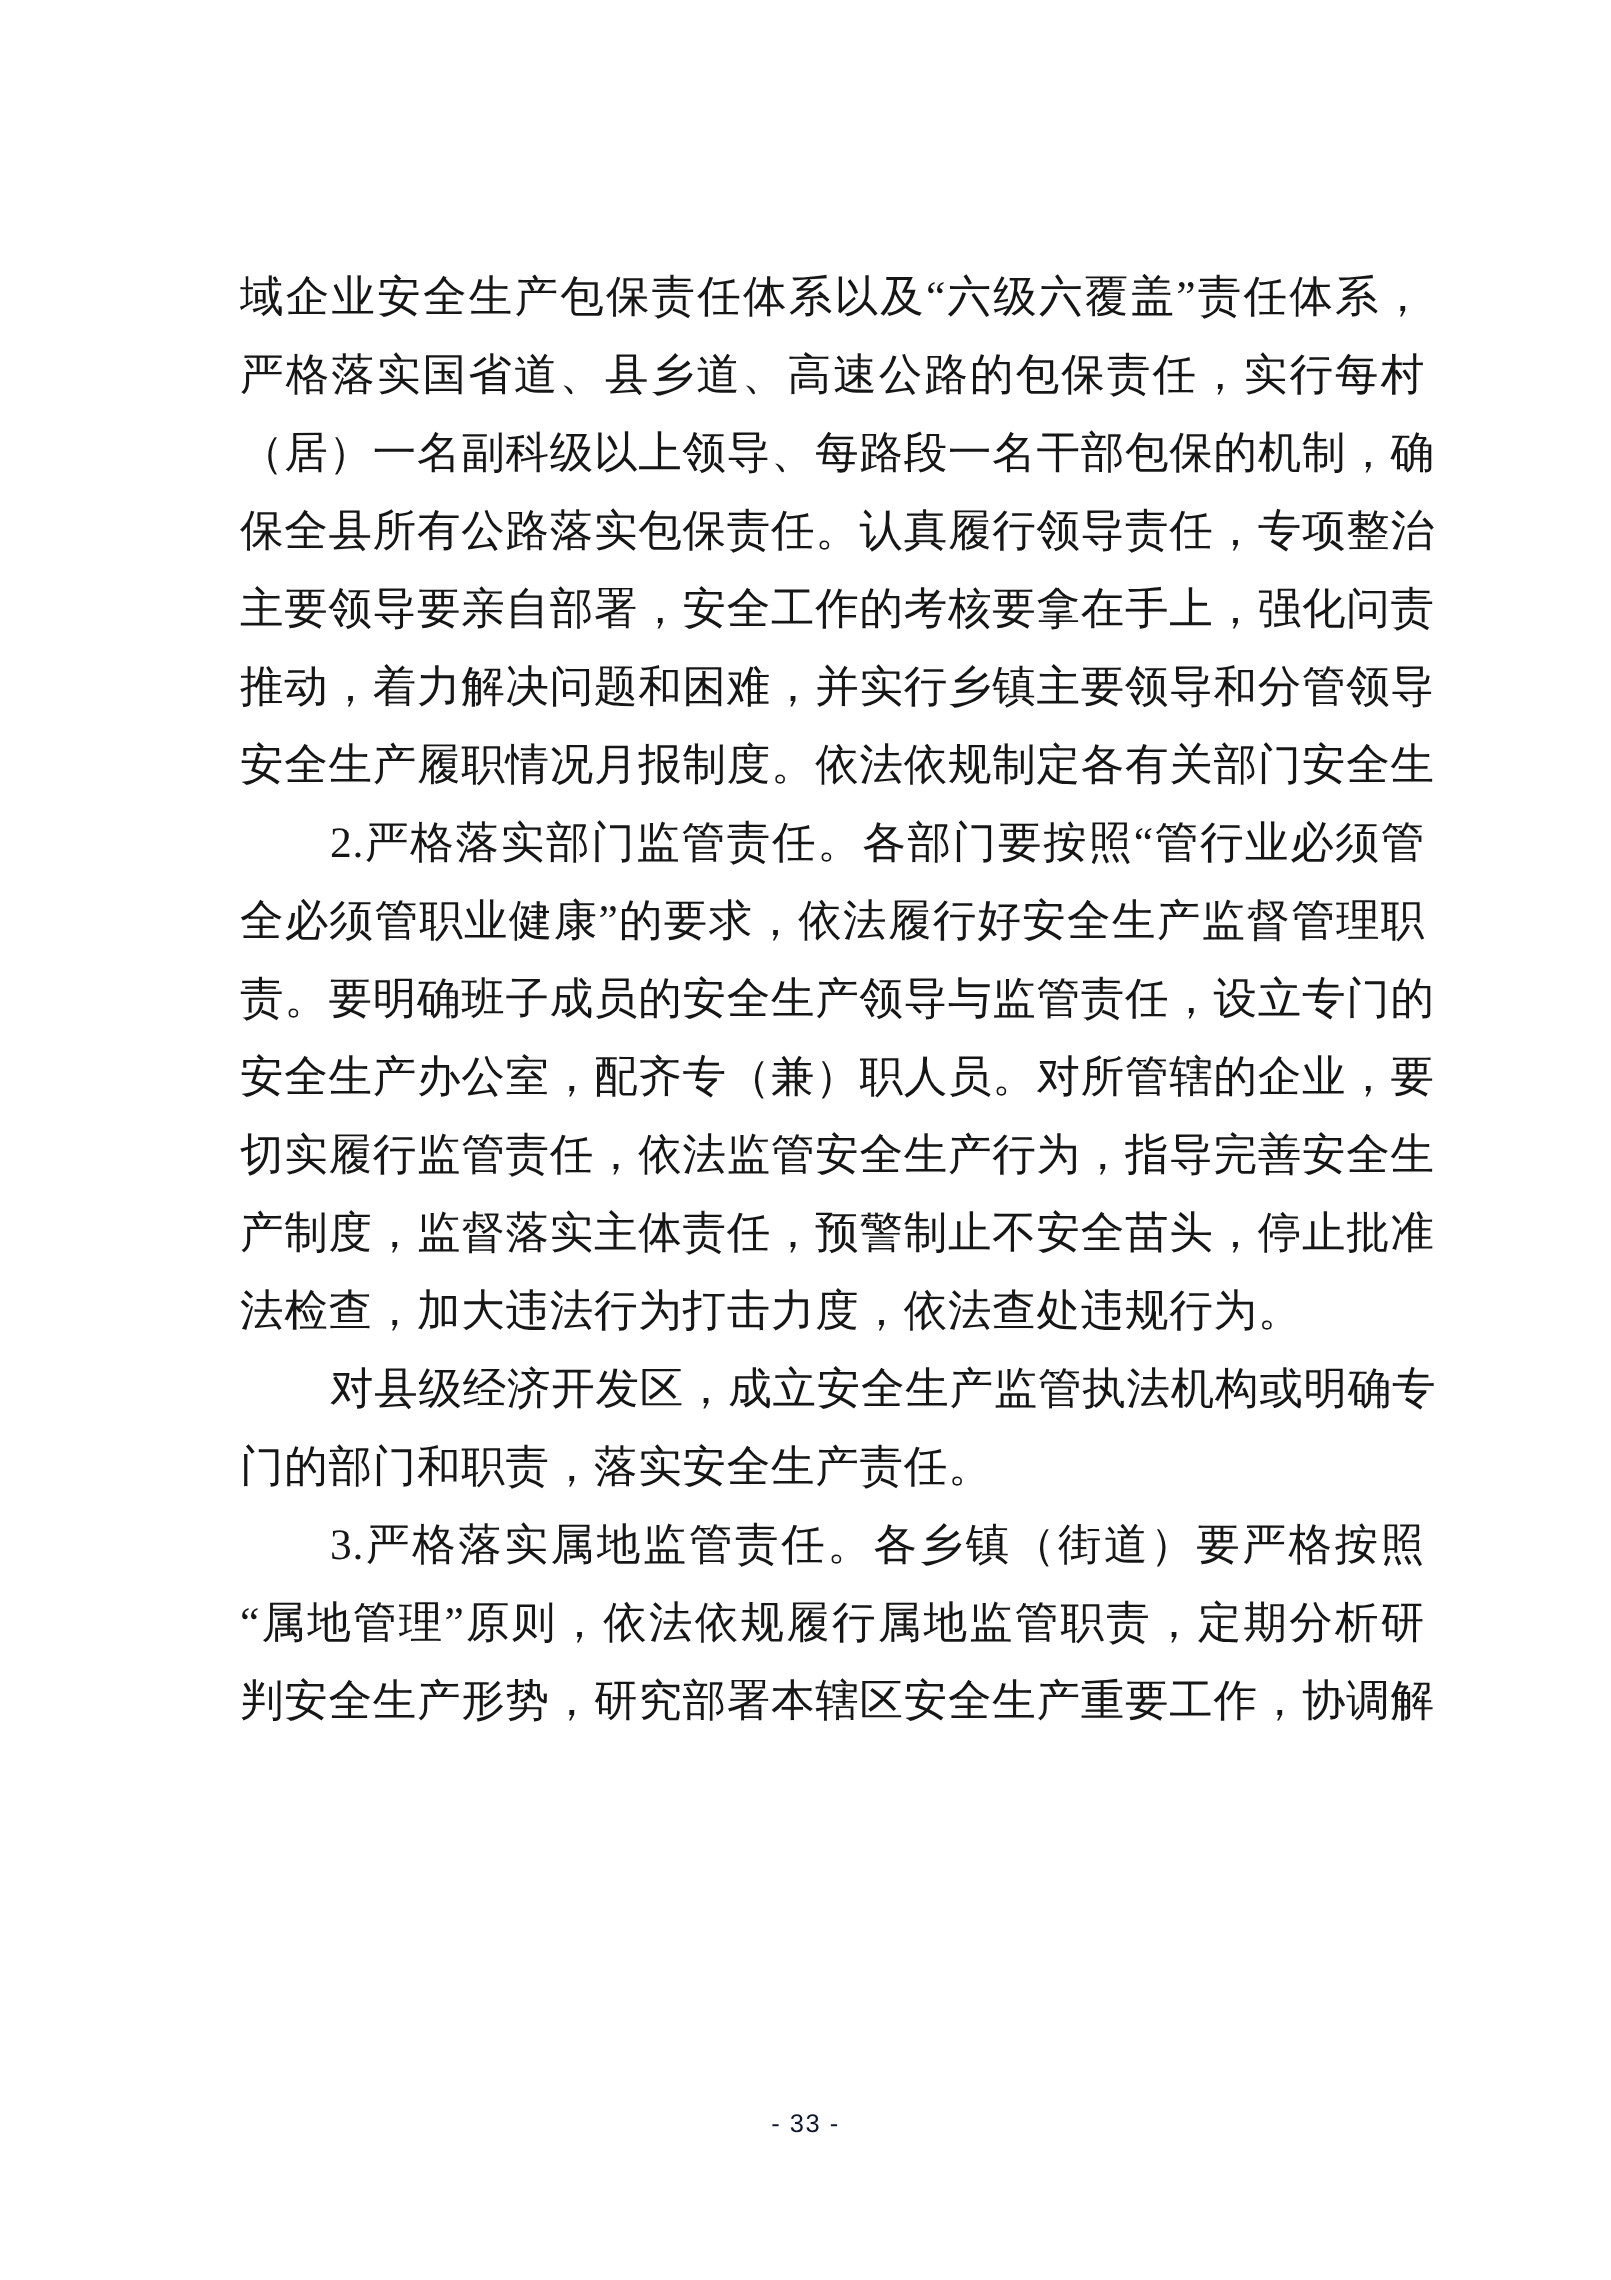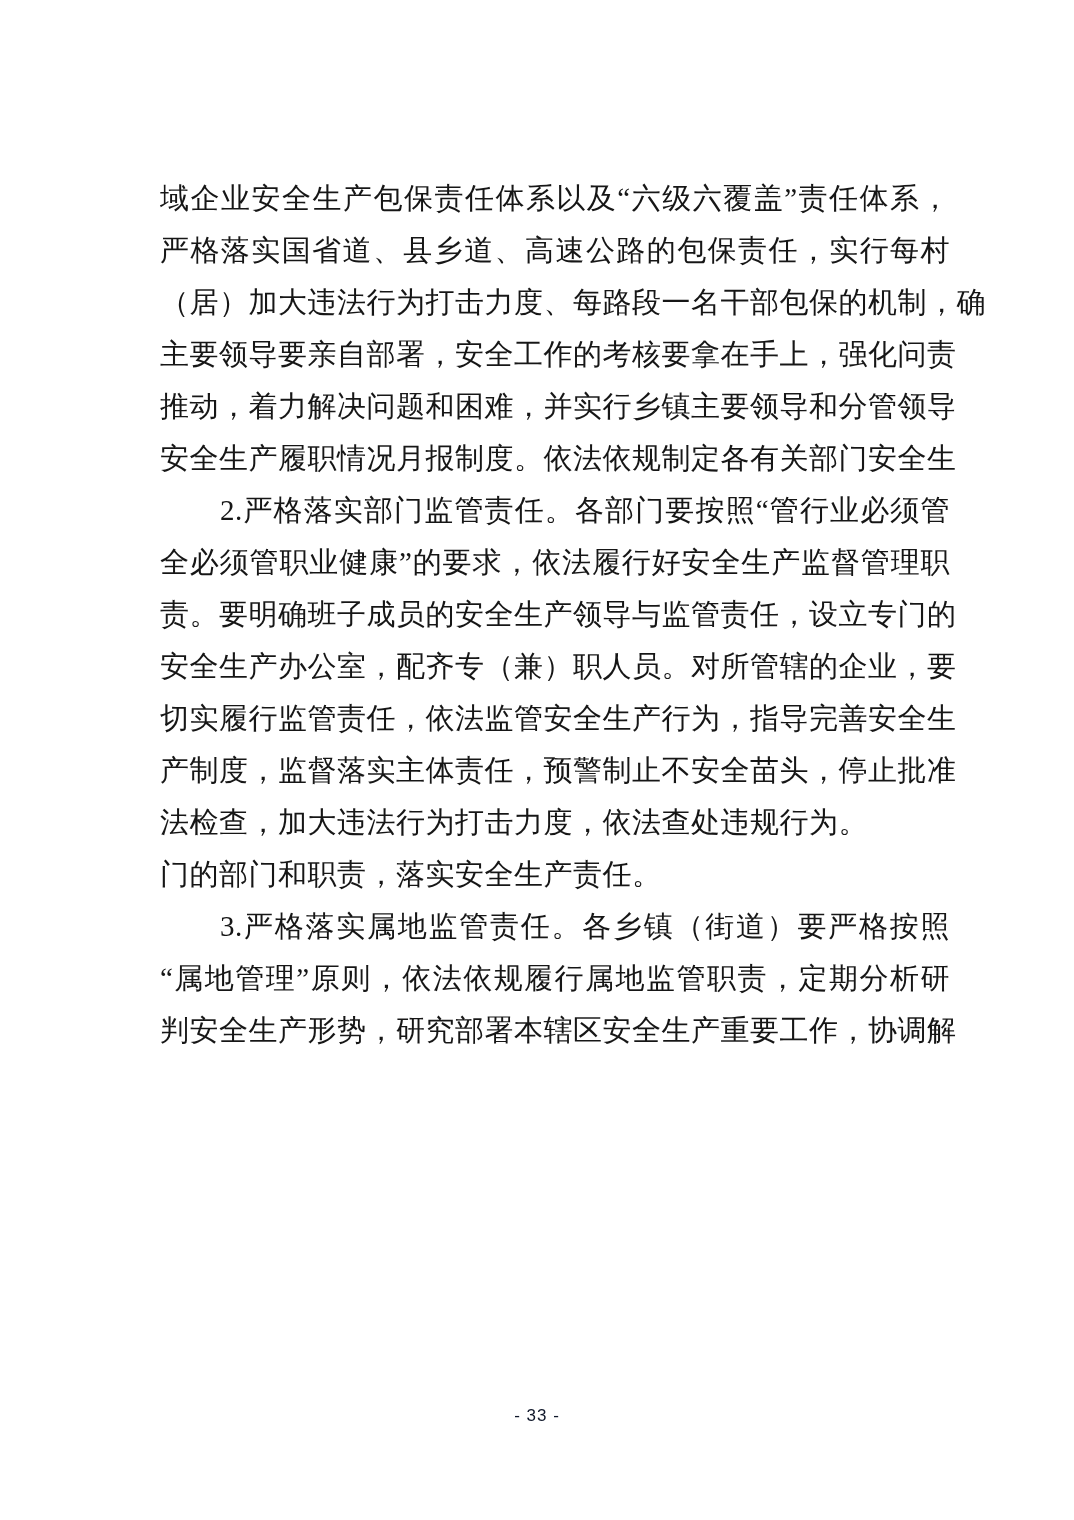--- a/index.html
+++ b/index.html
@@ -51,30 +51,32 @@
     letter-spacing: 1px;
   }
 </style>
 </head>
 <body>
 
 <div class="page">
   <div class="text-block">
       <div class="line fill"><span class="seg">域企业安全生产包保责任体系以及“六级六覆盖”责任体系，</span></div>
       <div class="line fill"><span class="seg">严格落实国省道、县乡道、高速公路的包保责任，实行每村</span></div>
-      <div class="line fill"><span class="seg">（居）加大违法行为打击力度、每路段一名干部包保的机制，确</span></div>
+      <div class="line fill"><span class="seg">（居）一名副科级以上领导、每路段一名干部包保的机制，确</span></div>
+      <div class="line fill"><span class="seg">保全县所有公路落实包保责任。认真履行领导责任，专项整治</span></div>
       <div class="line fill"><span class="seg">主要领导要亲自部署，安全工作的考核要拿在手上，强化问责</span></div>
       <div class="line fill"><span class="seg">推动，着力解决问题和困难，并实行乡镇主要领导和分管领导</span></div>
       <div class="line fill"><span class="seg">安全生产履职情况月报制度。依法依规制定各有关部门安全生</span></div>
       <div class="line indent fill"><span class="seg bold">2.严格落实部门监管责任。</span><span class="seg">各部门要按照“管行业必须管</span></div>
       <div class="line fill"><span class="seg">全必须管职业健康”的要求，依法履行好安全生产监督管理职</span></div>
       <div class="line fill"><span class="seg">责。要明确班子成员的安全生产领导与监管责任，设立专门的</span></div>
       <div class="line fill"><span class="seg">安全生产办公室，配齐专（兼）职人员。对所管辖的企业，要</span></div>
       <div class="line fill"><span class="seg">切实履行监管责任，依法监管安全生产行为，指导完善安全生</span></div>
       <div class="line fill"><span class="seg">产制度，监督落实主体责任，预警制止不安全苗头，停止批准</span></div>
       <div class="line"><span class="seg">法检查，加大违法行为打击力度，依法查处违规行为。</span></div>
+      <div class="line indent fill"><span class="seg">对县级经济开发区，成立安全生产监管执法机构或明确专</span></div>
       <div class="line"><span class="seg">门的部门和职责，落实安全生产责任。</span></div>
       <div class="line indent fill"><span class="seg bold">3.严格落实属地监管责任。</span><span class="seg">各乡镇（街道）要严格按照</span></div>
       <div class="line fill"><span class="seg">“属地管理”原则，依法依规履行属地监管职责，定期分析研</span></div>
       <div class="line fill"><span class="seg">判安全生产形势，研究部署本辖区安全生产重要工作，协调解</span></div>
     </div>
   <div class="page-number">- 33 -</div>
 </div>
 
 </body></html>

